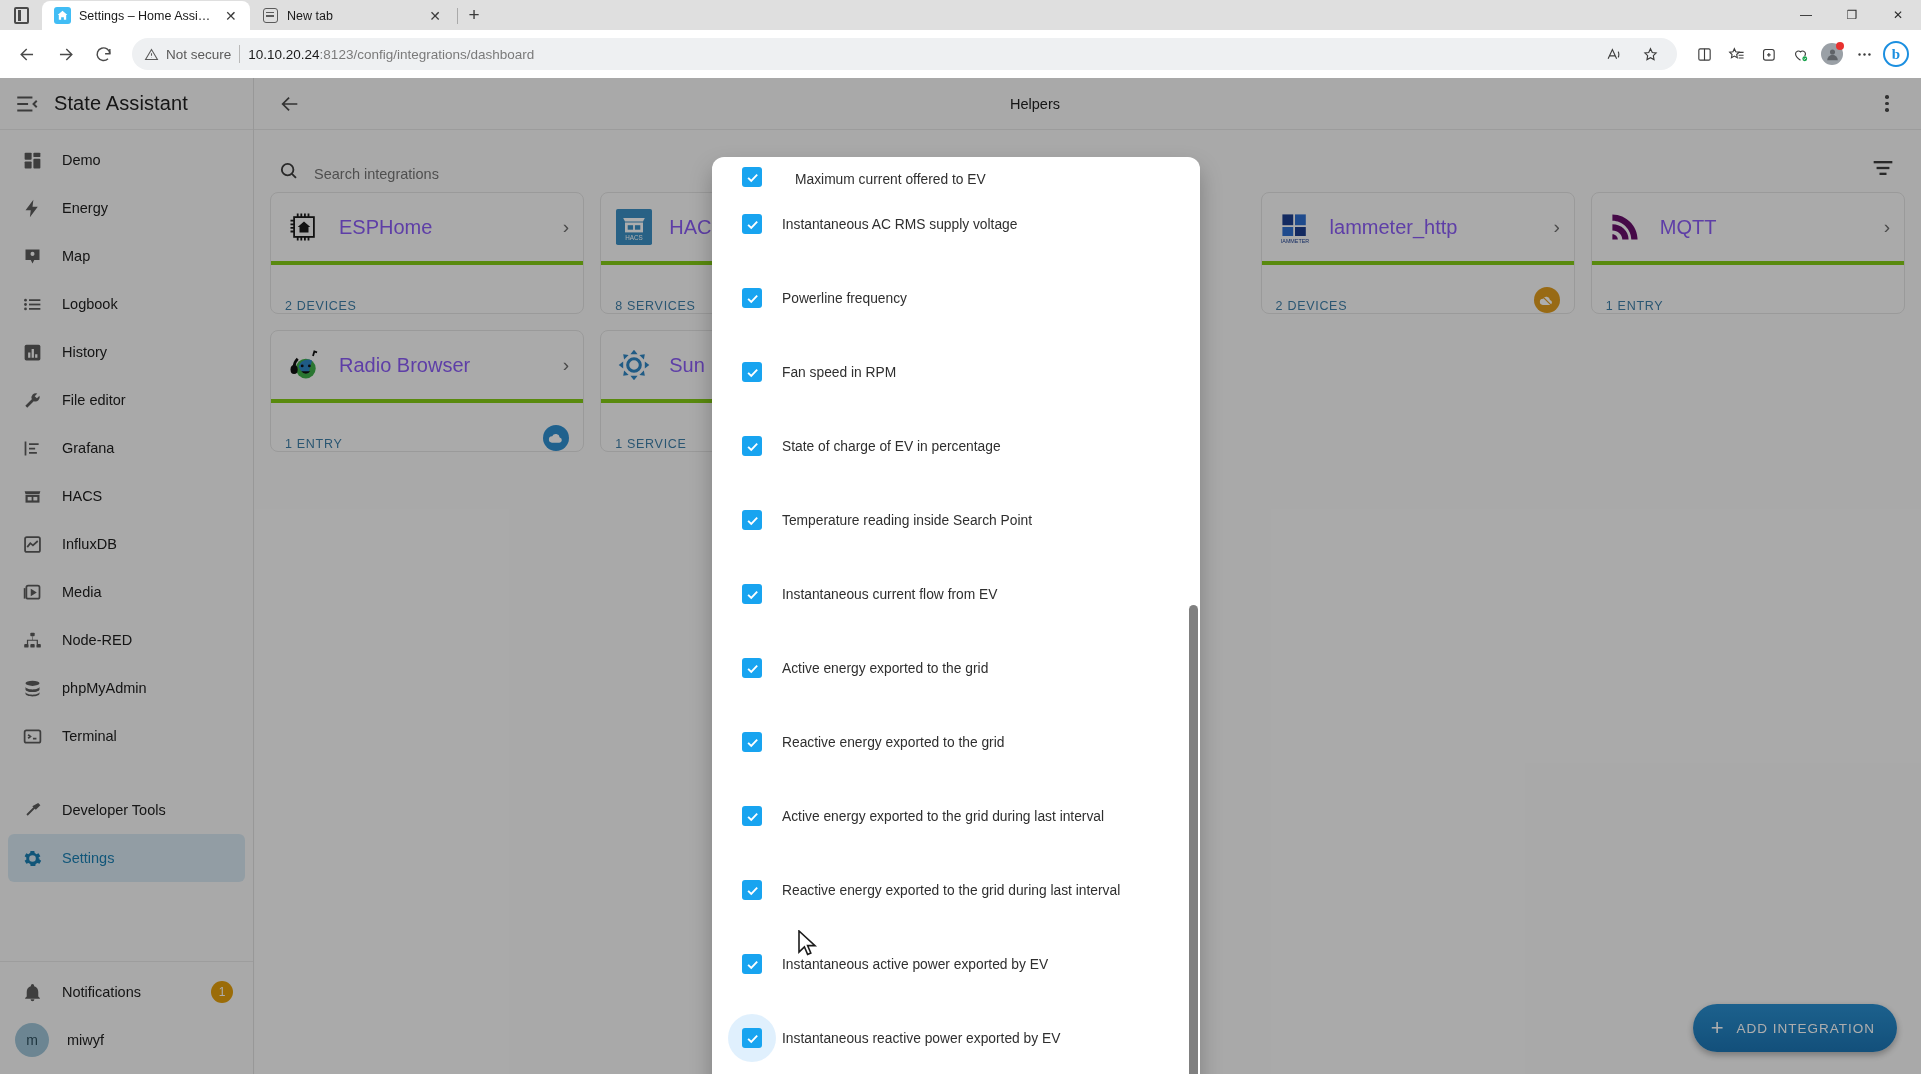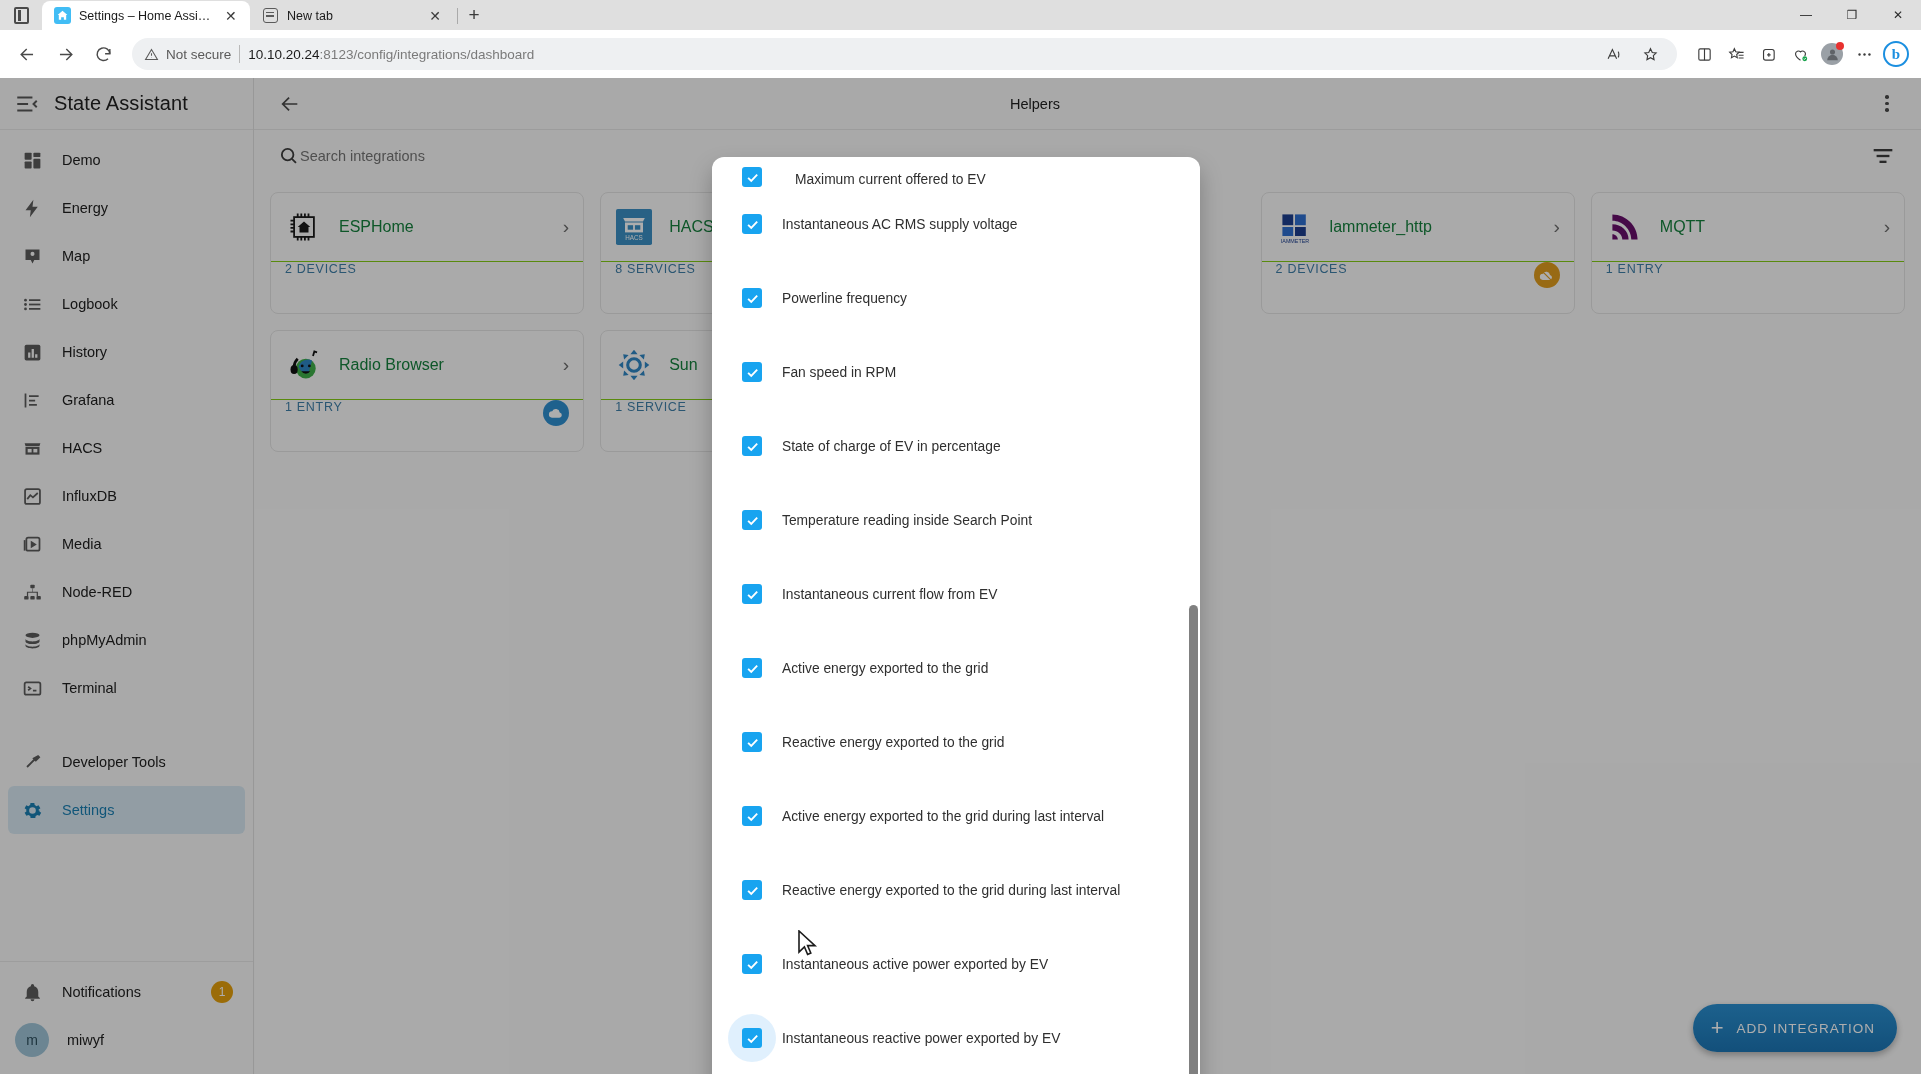--- a/index.html
+++ b/index.html
@@ -122,42 +122,42 @@
     border-bottom: 1px solid #e6e6e6;
   }
   .ha-back { width: 40px; height: 40px; display:flex;align-items:center;justify-content:center;color:#4a4a4a;}
   .ha-back svg { width: 22px; height: 22px; }
   .ha-tabs { margin-left: 700px; display: flex; align-items: center; gap: 36px; }
   .ha-tab { font-size: 14.5px; color: #212121; }
   .ha-overflow { margin-left: auto; width: 36px; height: 36px; display:flex;align-items:center;justify-content:center; }
   .dot3 { display:flex; flex-direction:column; gap:3px; }
   .dot3 i { width:3.5px;height:3.5px;border-radius:50%;background:#4a4a4a;display:block;}
   .ha-searchbar {
-    height: 52px; display: flex; align-items: center; padding: 0 16px; 
+    height: 52px; display: flex; align-items: flex-end; padding: 0 16px; gap: 14px;
   }
   .search-ic { width: 22px; height: 22px; color:#3d3d3d; display:flex;align-items:center;justify-content:center; margin-left:8px;}
   .search-input {
     flex: 1 1 auto; border: none; outline: none; background: transparent;
     font-size: 14.5px; color: #6f6f6f; font-family: "Liberation Sans", sans-serif;
   }
   .filter-ic { width: 28px; height: 28px; color:#3d3d3d; display:flex;align-items:center;justify-content:center; margin-right:8px;}
 
   .cards-grid {
     padding: 10px 16px 0 16px;
     display: grid; grid-template-columns: repeat(5, 1fr); gap: 16px;
   }
   .intcard {
     background: #fbfbfb; border: 1px solid #e3e3e3; border-radius: 8px; overflow: hidden;
   }
   .intcard-top { height: 68px; display:flex; align-items:center; gap: 16px; padding: 0 14px; }
   .intcard-icon { width: 38px; height: 38px; flex:0 0 auto; display:flex;align-items:center;justify-content:center;}
-  .intcard-name { font-size: 16px; color: #15803d; flex:1 1 auto; white-space:nowrap; overflow:hidden; text-overflow:ellipsis;}
+  .intcard-name { font-size: 20px; color: #8b5cf6; flex:1 1 auto; white-space:nowrap; overflow:hidden; text-overflow:ellipsis;}
   .intcard-chev { color: #6d6d6d; font-size: 19px; }
   .intcard-bottom {
-    height: 52px; border-top: 1px solid #84cc16; display:flex; align-items:flex-start;
+    height: 52px; border-top: 4px solid #84cc16; display:flex; align-items:flex-end;
     padding: 0 14px; font-size: 12.5px; letter-spacing: .7px; color: #3f7fa8;
   }
   .badge-round { margin-left:auto; width: 26px; height: 26px; border-radius: 50%;
     display:flex;align-items:center;justify-content:center; }
   .badge-orange { background: #e09c1e; color:#fff; }
   .badge-blue { background: #2f8fd0; color:#fff; }
 
   .fab {
     position: absolute; right: 24px; bottom: 22px; height: 48px; border-radius: 24px;
     background: linear-gradient(180deg,#2a8fd0 0%,#1c76b5 100%); color: #fff;
@@ -394,20 +394,28 @@
                 <rect x="3" y="3" width="18" height="18" rx="2"></rect>
                 <rect x="7" y="12" width="2.6" height="6" fill="#fafafa"></rect>
                 <rect x="11" y="8" width="2.6" height="10" fill="#fafafa"></rect>
                 <rect x="15" y="14" width="2.6" height="4" fill="#fafafa"></rect>
               </svg>
             </span>
           <span>History</span>
         </div>
         <div class="ha-item">
           <span class="ic">
+              <svg viewBox="0 0 24 24" fill="currentColor">
+                <path d="M20 6.5a5 5 0 0 1-6.6 6.3L6 20.2 3.8 18l7.4-7.4A5 5 0 0 1 17.5 4l-3 3 2.5 2.5 3-3z"></path>
+              </svg>
+            </span>
+          <span>File editor</span>
+        </div>
+        <div class="ha-item">
+          <span class="ic">
               <svg viewBox="0 0 24 24" fill="none" stroke="currentColor" stroke-width="2">
                 <path d="M4 4v16"></path>
                 <path d="M8 7h11M8 12h7M8 17h9"></path>
               </svg>
             </span>
           <span>Grafana</span>
         </div>
         <div class="ha-item">
           <span class="ic">
               <svg viewBox="0 0 24 24" fill="currentColor">

